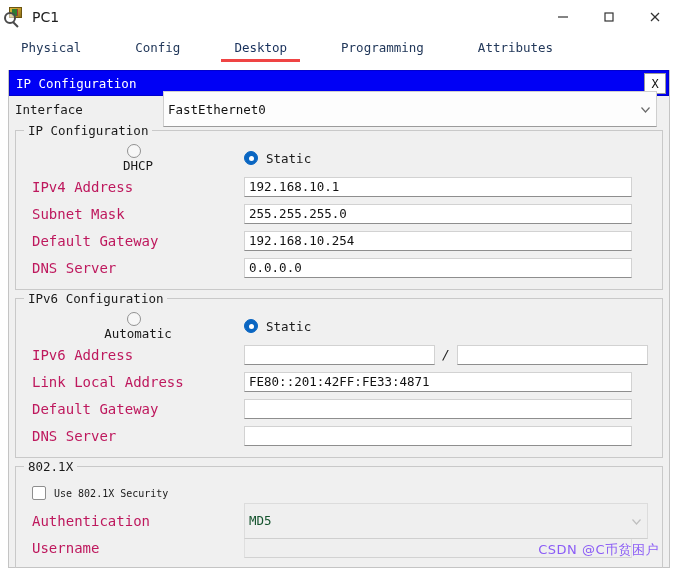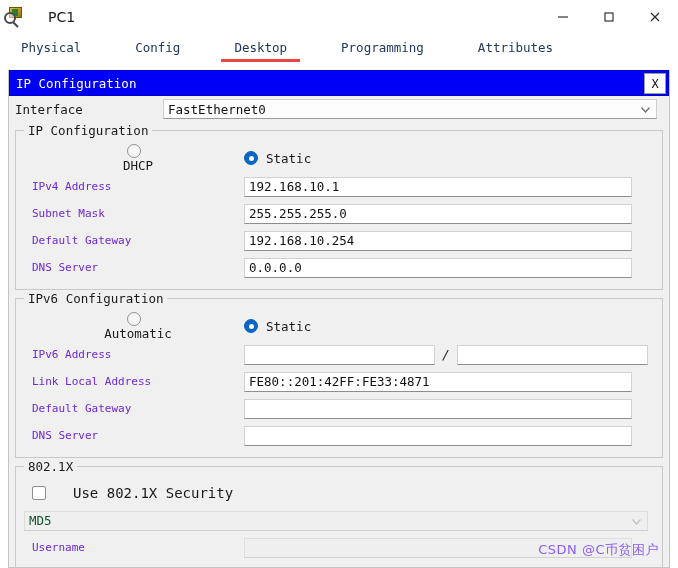--- a/index.html
+++ b/index.html
@@ -62,21 +62,21 @@
     left: 9px; top: 15px;
     width: 7px; height: 2px;
     background: #4a4a4a;
     transform: rotate(45deg);
     transform-origin: left center;
   }
   .title-text {
     font-family: "DejaVu Sans", sans-serif;
     font-size: 14px;
     color: #202020;
-    margin-left: 22px;
+    margin-left: 6px;
   }
   .win-controls {
     position: absolute;
     right: 0; top: 0;
     height: 34px;
     display: flex;
   }
   .win-btn {
     width: 46px;
     height: 34px;
@@ -166,21 +166,21 @@
   }
   .lbl {
     font-size: 12.5px;
     color: #1a1a1a;
     white-space: nowrap;
   }
   .iface-label { width: 148px; }
 
   .combo {
     flex: 1;
-    height: 20px;
+    height: 36px;
     background: #fdfdfd;
     border: 1px solid #cfcfcf;
     border-bottom: 1px solid #9b9b9b;
     display: flex;
     align-items: center;
     position: relative;
     box-sizing: border-box;
     padding-left: 4px;
     font-size: 12.5px;
     color: #111;
@@ -220,22 +220,22 @@
     white-space: nowrap;
   }
 
   .frow {
     display: flex;
     align-items: center;
     height: 27px;
   }
   .frow .fl {
     width: 220px;
-    font-size: 11px;
-    color: #6d28d9;
+    font-size: 14px;
+    color: #be185d;
     white-space: nowrap;
     padding-left: 8px;
     box-sizing: border-box;
   }
 
   .field {
     flex: 1;
     height: 20px;
     background: #ffffff;
     border: 1px solid #d2d2d2;
@@ -327,21 +327,21 @@
   }
   .checkbox {
     width: 14px; height: 14px;
     border: 1.5px solid #8e8e8e;
     background: #ffffff;
     box-sizing: border-box;
     margin-right: 8px;
     flex: none;
     border-radius: 2px;
   }
-  .check-label { font-size: 14px; color: #1a1a1a; margin-left: 19px; }
+  .check-label { font-size: 10px; color: #1a1a1a; }
 
   .watermark {
     position: absolute;
     right: 10px;
     bottom: 8px;
     font-family: "DejaVu Sans", sans-serif;
     font-size: 13px;
     color: #8b5cf6;
     letter-spacing: 0.5px;
     pointer-events: none;
@@ -477,20 +477,21 @@
 
   <div class="group">
     <div class="group-title">802.1X</div>
 
     <div class="check-row">
       <span class="checkbox"></span>
       <span class="check-label">Use 802.1X Security</span>
     </div>
 
     <div class="frow">
+      <div class="fl">Authentication</div>
       <div class="combo disabled" style="margin-right:6px;">
         <span>MD5</span>
         <span class="chev">
           <svg width="9" height="6" viewBox="0 0 9 6">
             <polyline points="0.5,0.5 4.5,5 8.5,0.5" fill="none" stroke="#bfbfbf" stroke-width="1.2"></polyline>
           </svg>
         </span>
       </div>
     </div>
 

